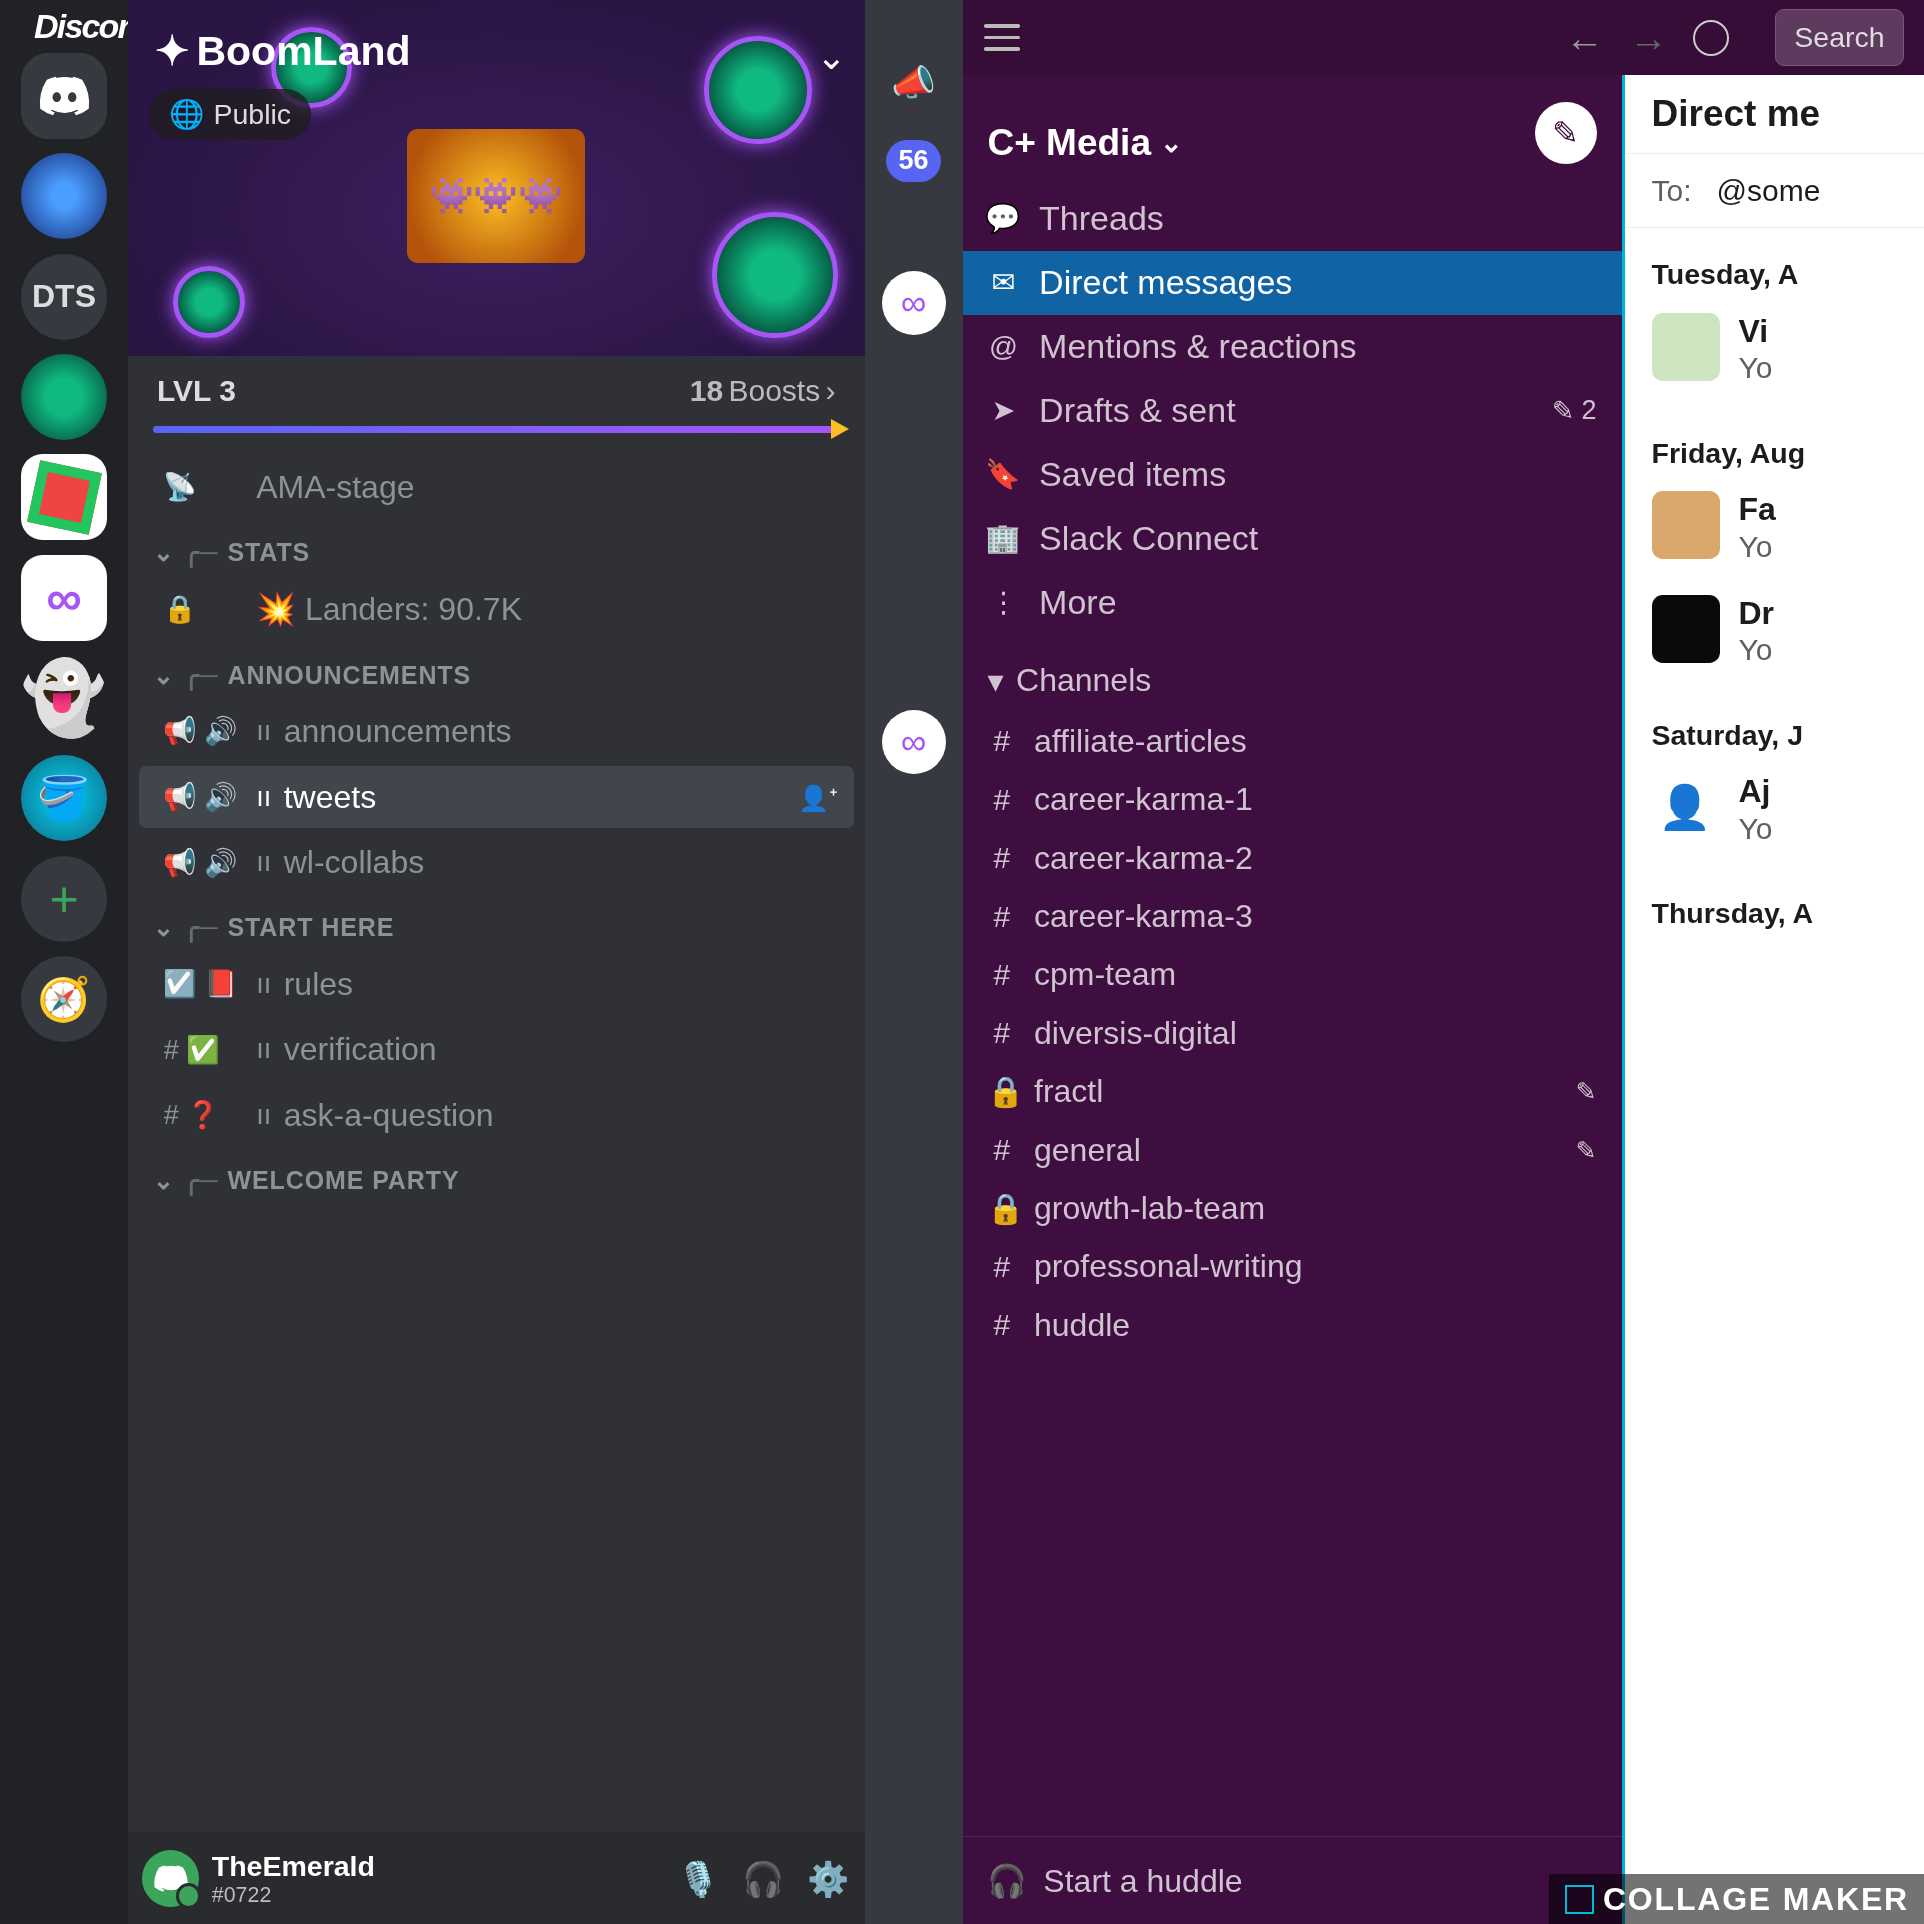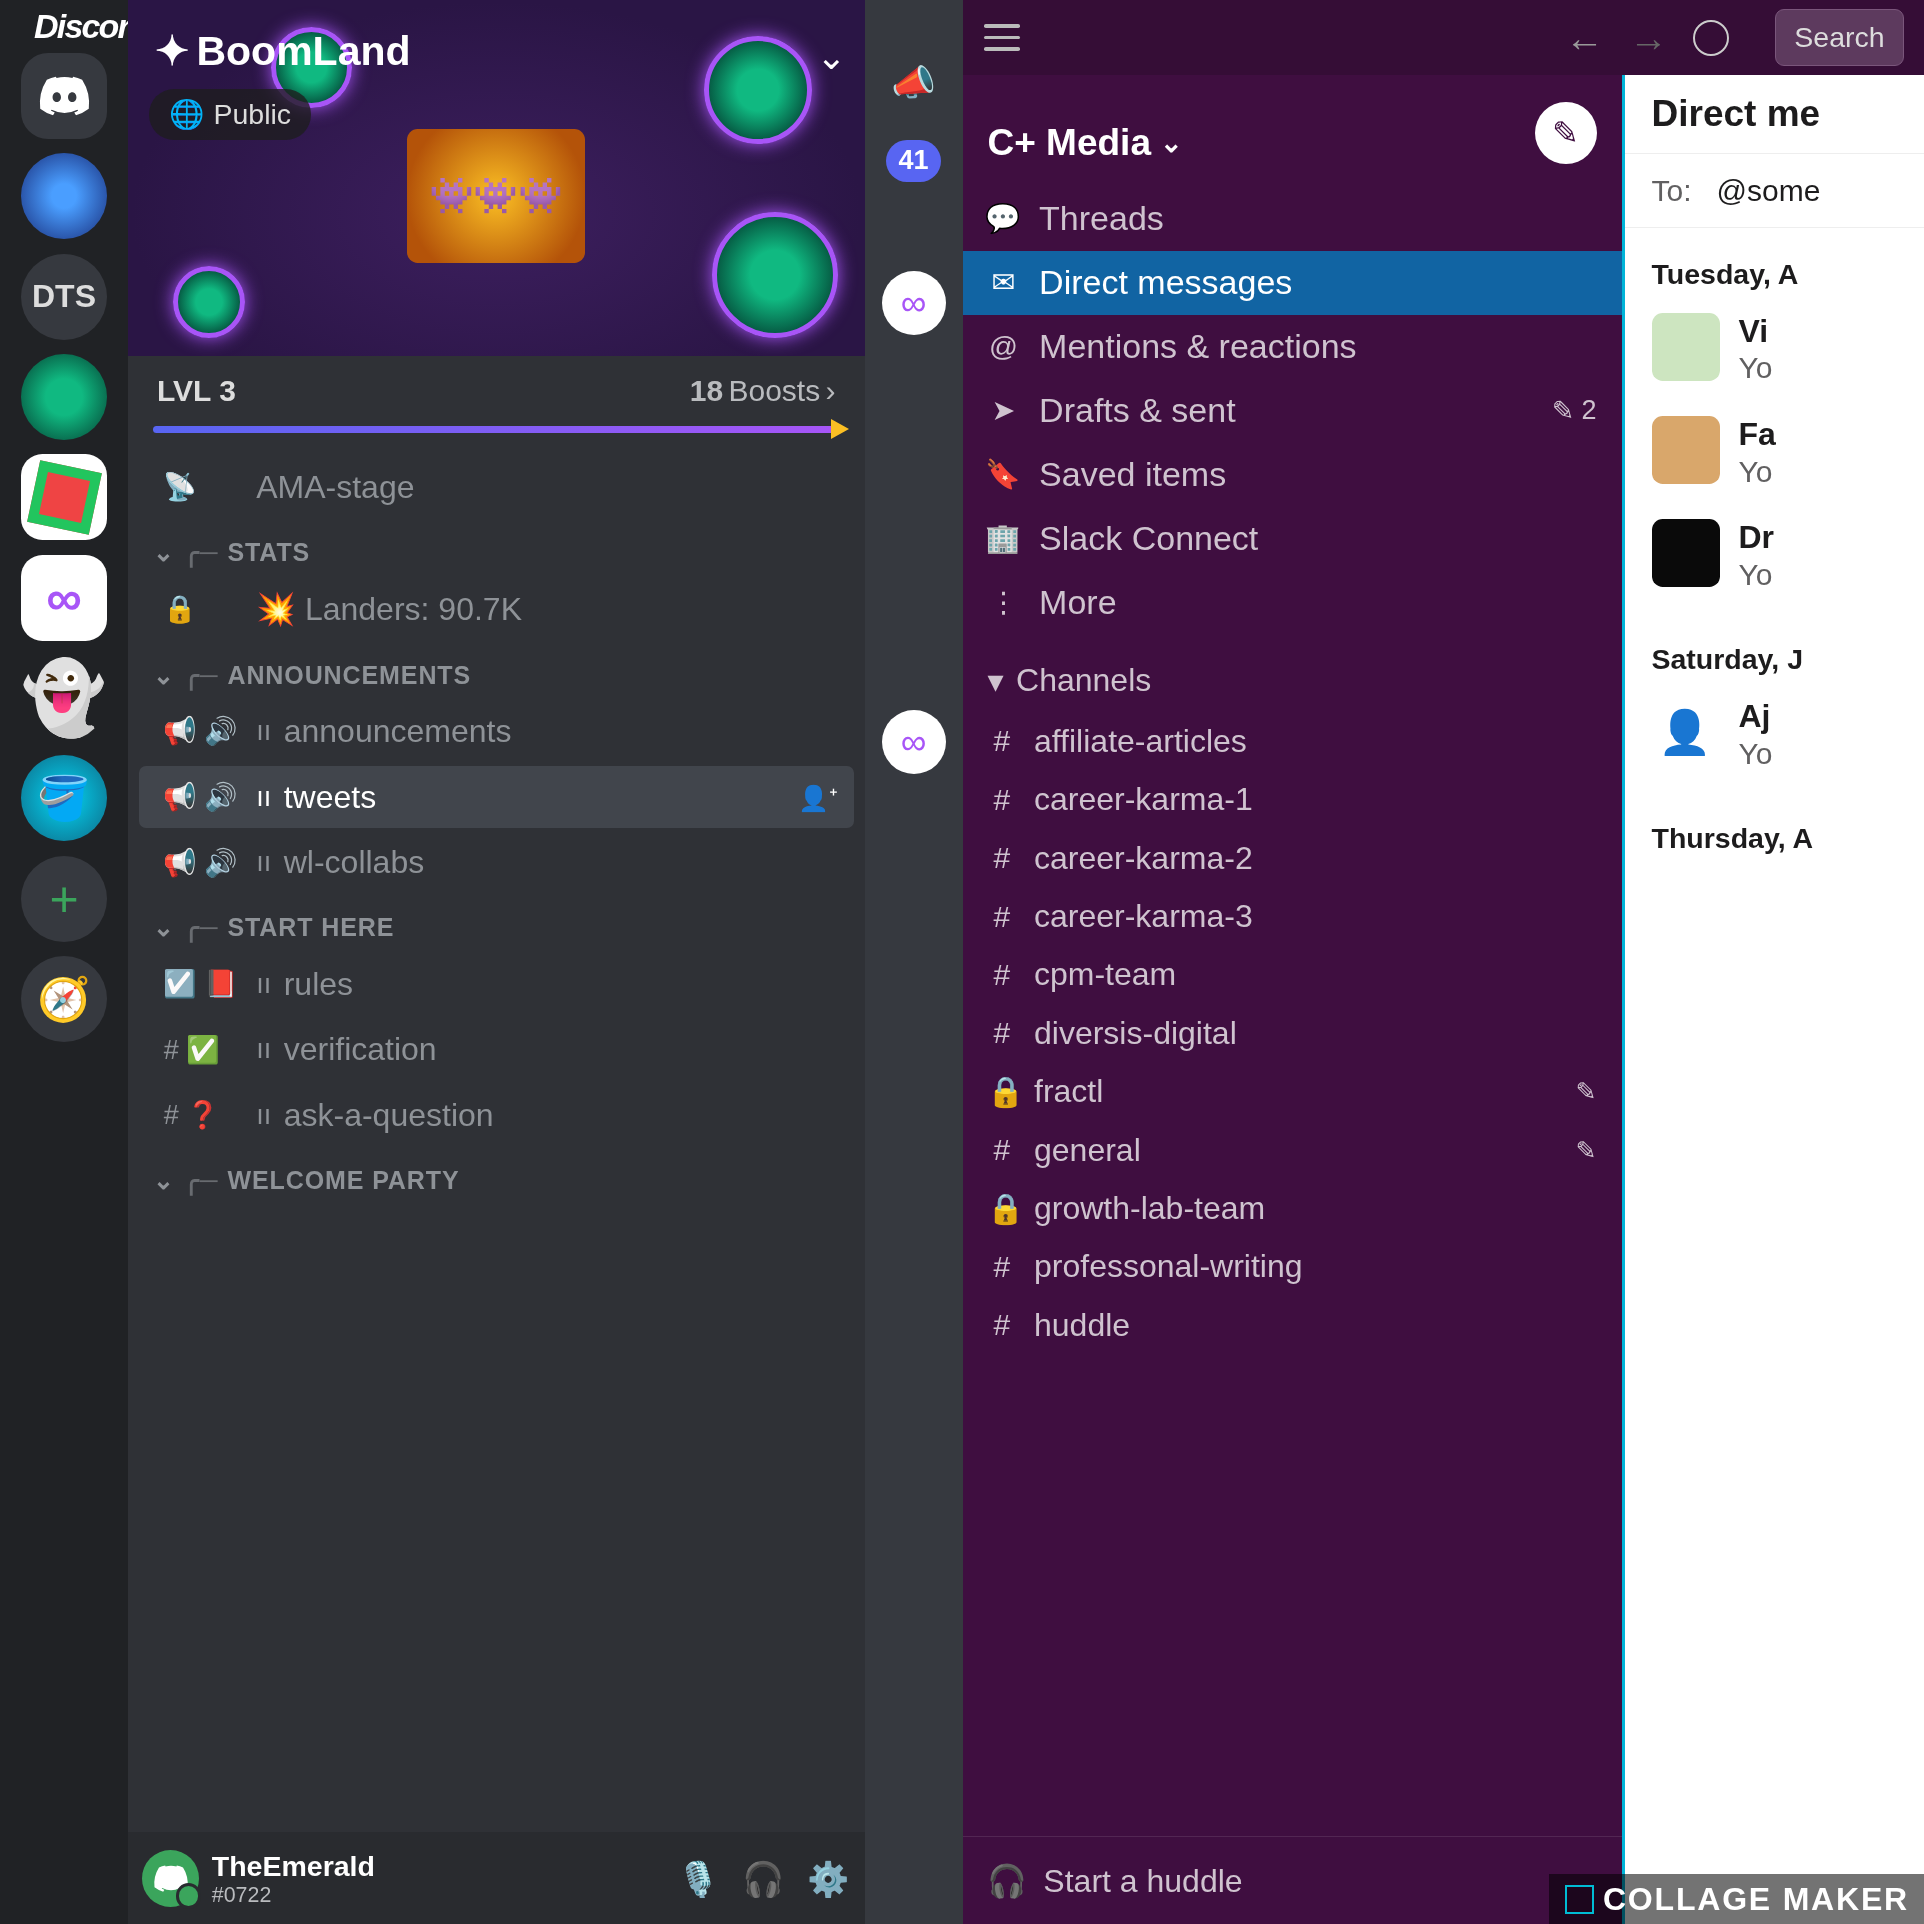--- a/index.html
+++ b/index.html
@@ -207,21 +207,21 @@
         <div class="d-uicons">
           <span>🎙️</span>
           <span>🎧</span>
           <span>⚙️</span>
         </div>
       </div>
     </div>
 
     <div class="d-right">
       <span style="color:#8e9297;font-size:36px">📣</span>
-      <div class="d-badge">41</div>
+      <div class="d-badge">56</div>
       <div class="d-circ" style="margin-top:53px">
           <span style="color:#a855f7;font-size:36px">∞</span>
         </div>
       <div style="height:303px"></div>
       <div class="d-circ">
           <span style="color:#a855f7;font-size:36px">∞</span>
         </div>
     </div>
   </div>
 
@@ -344,20 +344,21 @@
         <div class="s-to"><span>To:</span>&nbsp;&nbsp;&nbsp;<span style="color:#1d1c1d">@some</span></div>
         <div id="slack-threads">
             <div class="s-day">Tuesday, A</div>
             <div class="s-msg">
               <div class="s-mava" style="background:#cde5c0"></div>
               <div class="s-mtxt">
                 <span class="s-mname">Vi</span>
                 <span class="s-myou">Yo</span>
               </div>
             </div>
+            <div class="s-day">Friday, Aug</div>
             <div class="s-msg">
               <div class="s-mava" style="background:#d9a76b"></div>
               <div class="s-mtxt">
                 <span class="s-mname">Fa</span>
                 <span class="s-myou">Yo</span>
               </div>
             </div>
             <div class="s-msg">
               <div class="s-mava" style="background:#0a0a0a"></div>
               <div class="s-mtxt">

